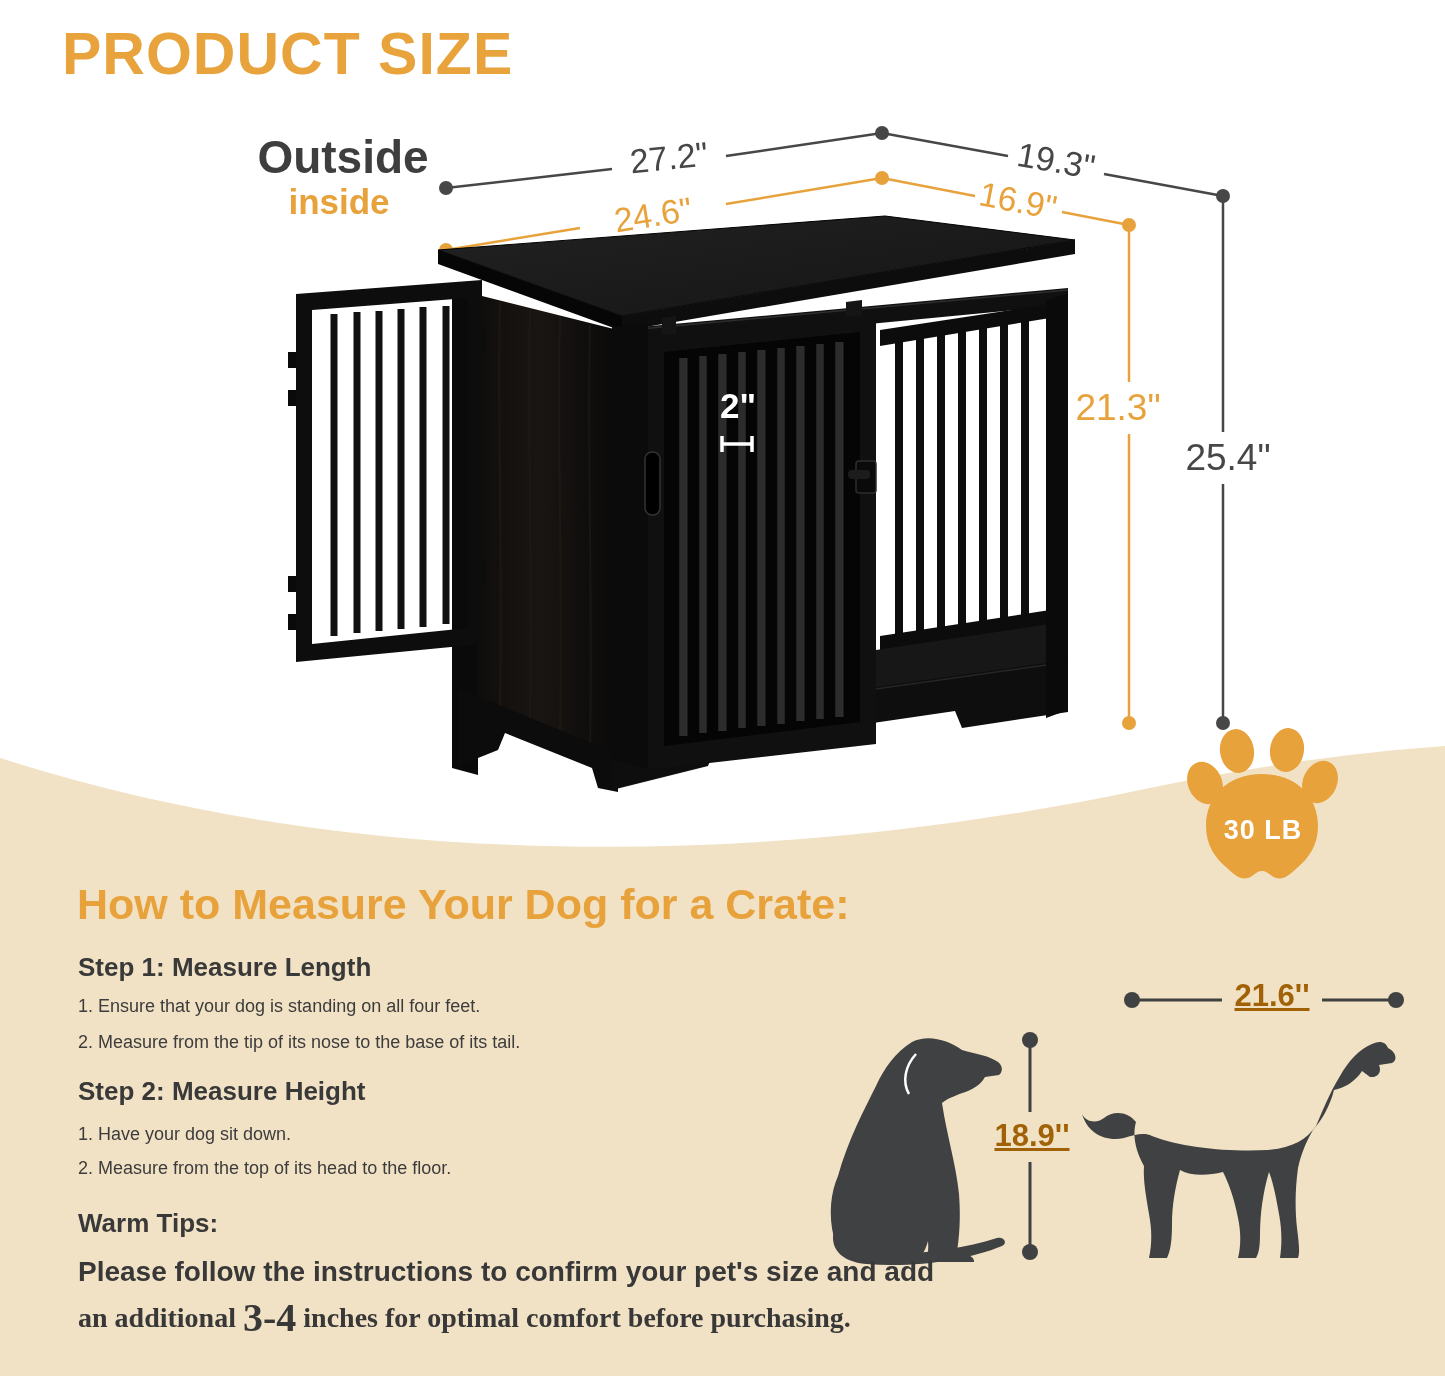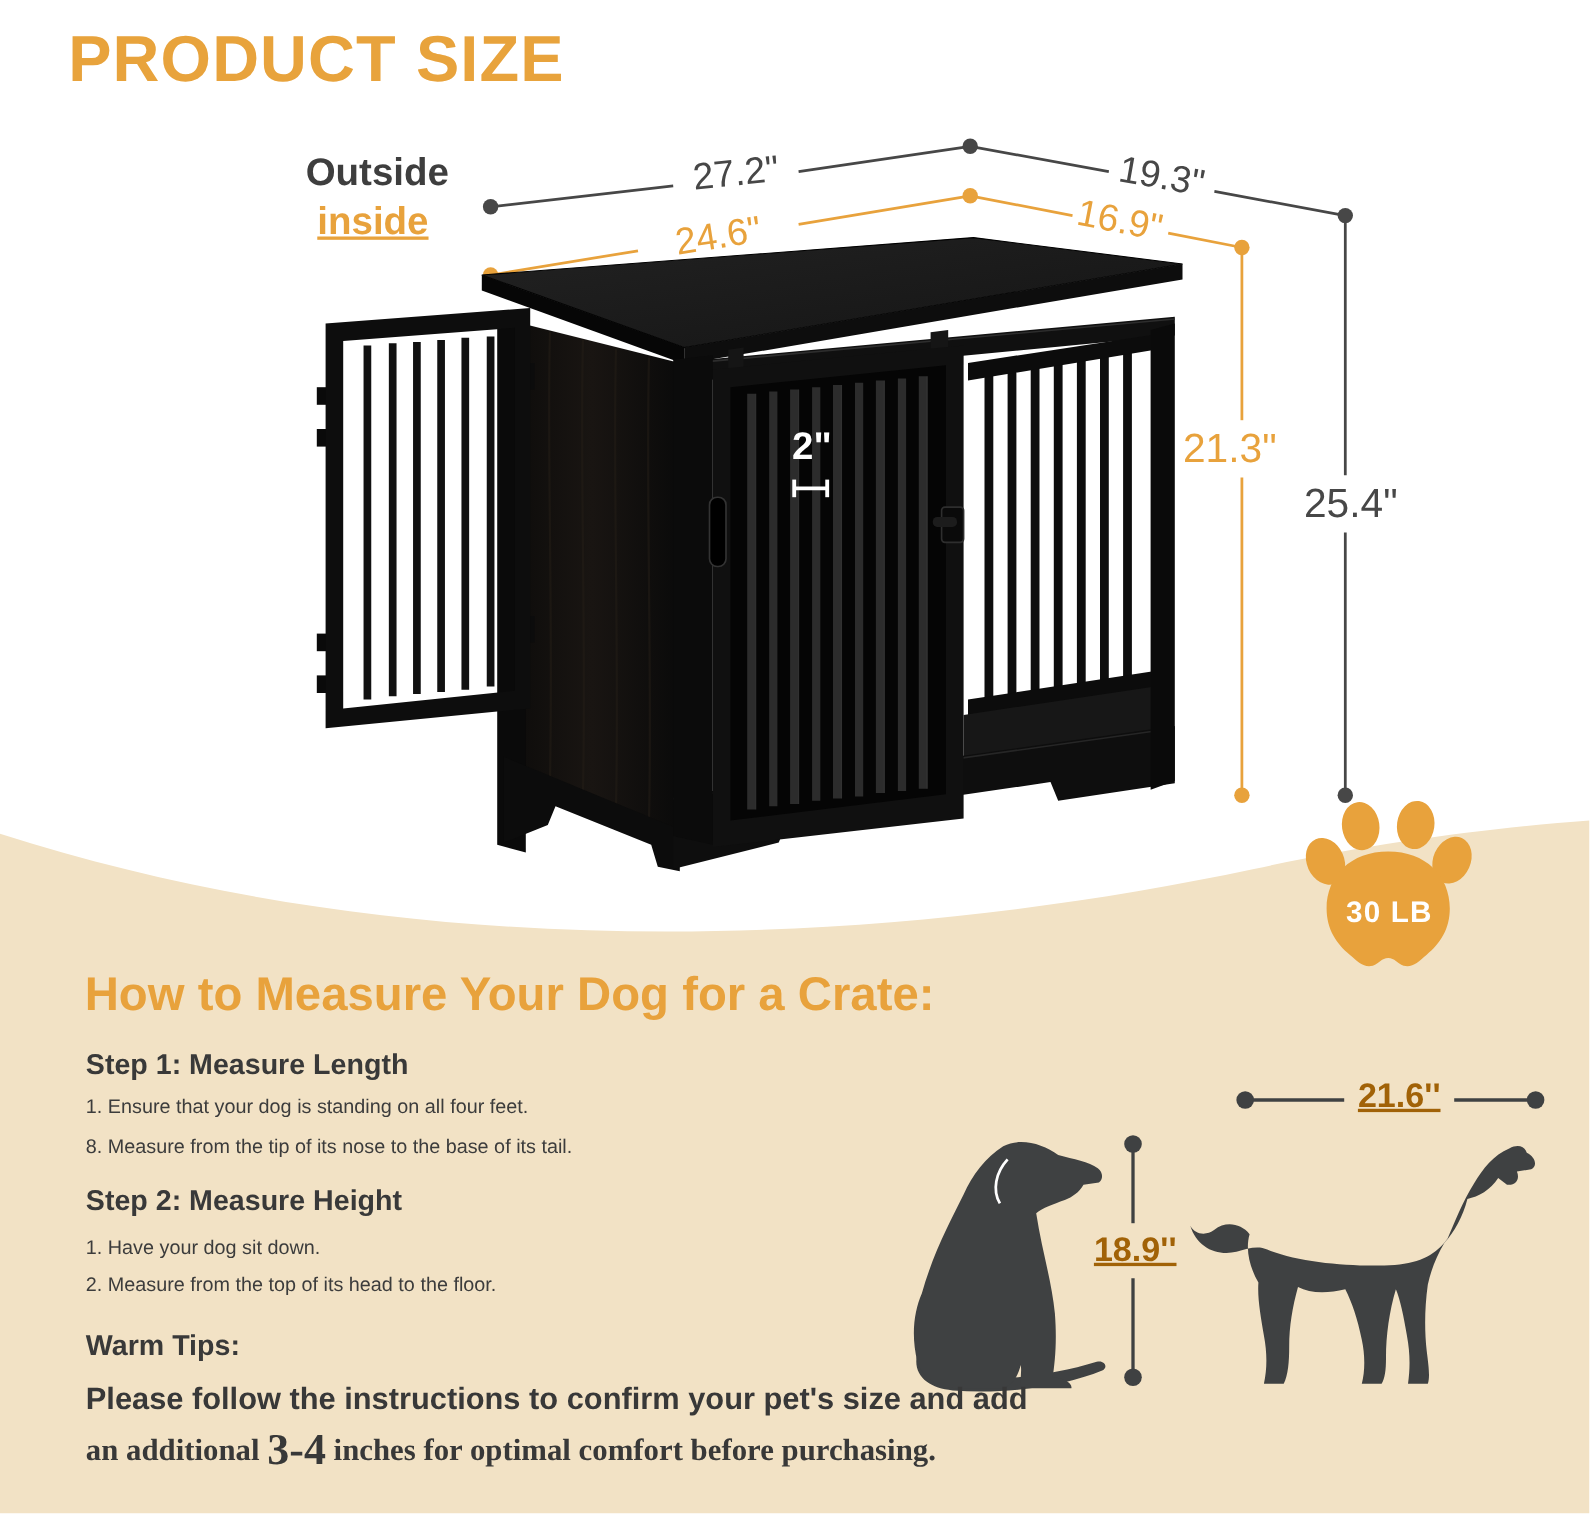--- a/index.html
+++ b/index.html
@@ -8,21 +8,21 @@
     font-family:"Liberation Sans", sans-serif;overflow:hidden;
   }
   #scene{position:absolute;left:0;top:0;width:1445px;height:1376px;}
   .lbl{position:absolute;white-space:nowrap;}
   .ctr{transform:translate(-50%,-50%);}
   .page-title{
     left:62px;top:0px;font-size:59px;font-weight:800;letter-spacing:1px;
     color:#E8A33C;
     margin-top:20px;
   }
-  .outside-lbl{font-size:35px;font-weight:700;color:#3E3E3E;}
+  .outside-lbl{font-size:46px;font-weight:700;color:#3E3E3E;}
   .inside-lbl{font-size:35px;font-weight:700;color:#E8A23C;}
   .dim{font-size:34px;color:#474747;}
   .dim.orange{color:#E8A23C;}
   .dim.big{font-size:37px;}
   .gap-lbl{font-size:35px;font-weight:700;color:#ffffff;}
   .weight-lbl{font-size:27px;font-weight:700;color:#ffffff;letter-spacing:1px;}
   .guide-heading{left:77px;top:880px;font-size:43px;font-weight:700;color:#E8A23C;}
   .step-title{font-size:26px;font-weight:700;color:#393939;}
   .step-item{font-size:18px;color:#3C3C3C;}
   .warm-title{font-size:26px;font-weight:700;color:#393939;}
@@ -220,37 +220,37 @@
              C1128,1112 1114,1110 1104,1118 C1096,1124 1086,1122 1082,1114
              C1088,1134 1106,1142 1124,1138 C1134,1135 1144,1132 1152,1136
              C1182,1148 1230,1152 1268,1150 C1292,1148 1306,1140 1316,1126
              C1322,1112 1330,1092 1340,1076 C1348,1062 1358,1050 1372,1044 C1380,1040 1386,1042 1388,1048 Z"></path>
   </g>
 </svg>
 
 <div class="lbl page-title">PRODUCT SIZE</div>
 
 <div class="lbl ctr outside-lbl" style="left:343px;top:157px;">Outside</div>
-<div class="lbl ctr inside-lbl" style="left:339px;top:202px;text-decoration:underline;">inside</div>
+<div class="lbl ctr inside-lbl" style="left:339px;top:202px;">inside</div>
 
 <div class="lbl ctr dim" style="left:669px;top:158px;transform:translate(-50%,-50%) rotate(-6deg);">27.2"</div>
 <div class="lbl ctr dim" style="left:1056px;top:161px;transform:translate(-50%,-50%) rotate(10deg);">19.3"</div>
 <div class="lbl ctr dim orange" style="left:653px;top:215px;transform:translate(-50%,-50%) rotate(-9deg);">24.6"</div>
 <div class="lbl ctr dim orange" style="left:1018px;top:201px;transform:translate(-50%,-50%) rotate(11deg);">16.9"</div>
 <div class="lbl ctr dim orange big" style="left:1118px;top:408px;">21.3"</div>
 <div class="lbl ctr dim big" style="left:1228px;top:458px;">25.4"</div>
 
 <div class="lbl ctr gap-lbl" style="left:738px;top:406px;">2"</div>
 <div class="lbl ctr weight-lbl" style="left:1263px;top:830px;text-align:right;">30 LB</div>
 
 <div class="lbl guide-heading">How to Measure Your Dog for a Crate:</div>
 
 <div class="lbl step-title" style="left:78px;top:952px;">Step 1: Measure Length</div>
 <div class="lbl step-item" style="left:78px;top:996px;">1. Ensure that your dog is standing on all four feet.</div>
-<div class="lbl step-item" style="left:78px;top:1032px;">8. Measure from the tip of its nose to the base of its tail.</div>
+<div class="lbl step-item" style="left:78px;top:1032px;">2. Measure from the tip of its nose to the base of its tail.</div>
 
 <div class="lbl step-title" style="left:78px;top:1076px;">Step 2: Measure Height</div>
 <div class="lbl step-item" style="left:78px;top:1124px;">1. Have your dog sit down.</div>
 <div class="lbl step-item" style="left:78px;top:1158px;">2. Measure from the top of its head to the floor.</div>
 
 <div class="lbl warm-title" style="left:78px;top:1208px;">Warm Tips:</div>
 <div class="lbl warm-line" style="left:78px;top:1256px;">Please follow the instructions to confirm your pet's size and add</div>
 <div class="lbl warm-line" style="left:78px;top:1294px;font-family:Liberation Serif, serif;"><span>an additional </span><span class="warm-big">3-4</span><span> inches for optimal comfort before purchasing.</span></div>
 
 <div class="lbl ctr dog-dim" style="left:1272px;top:996px;">21.6''</div>

